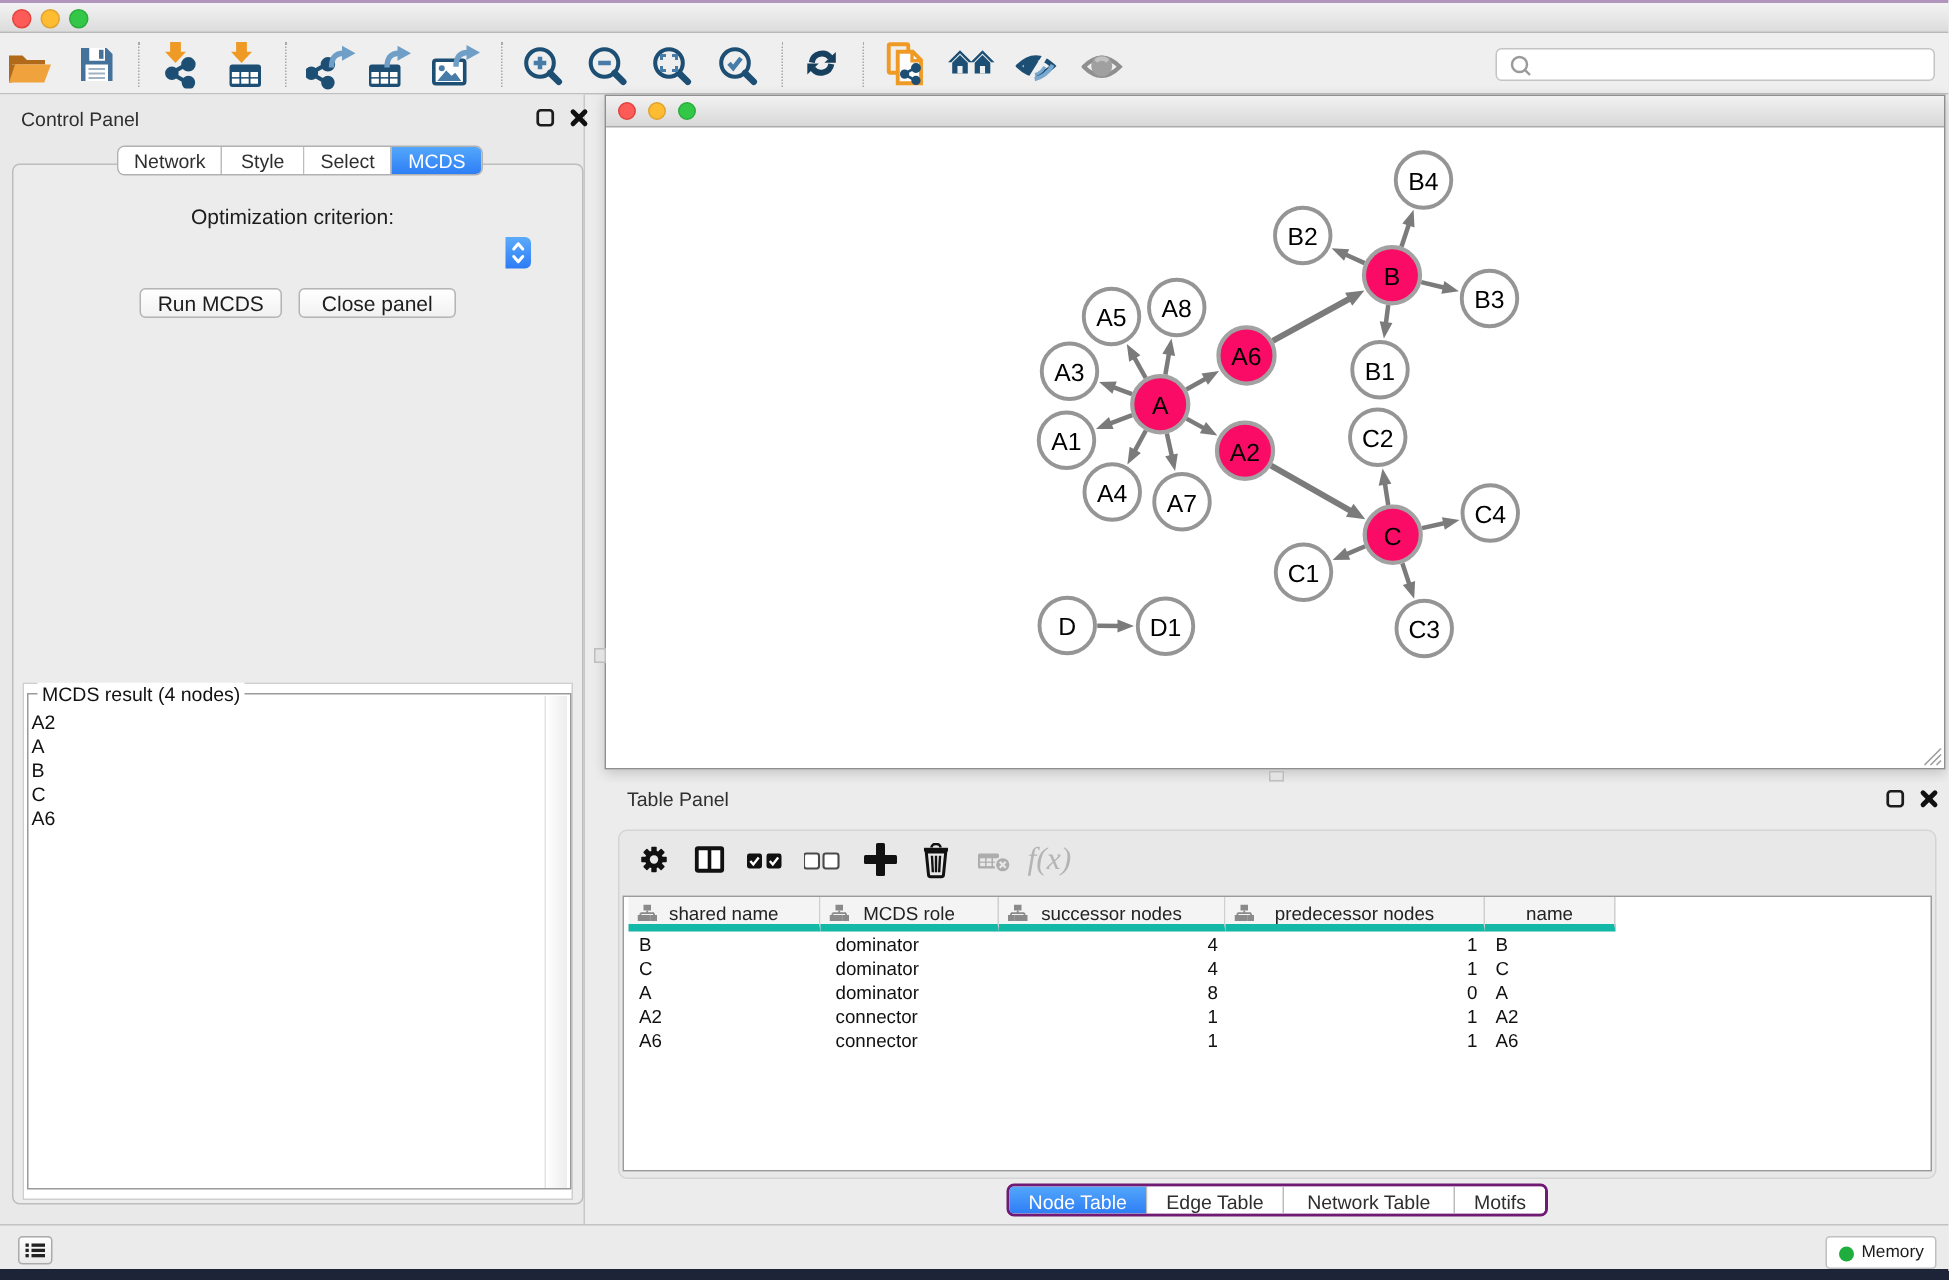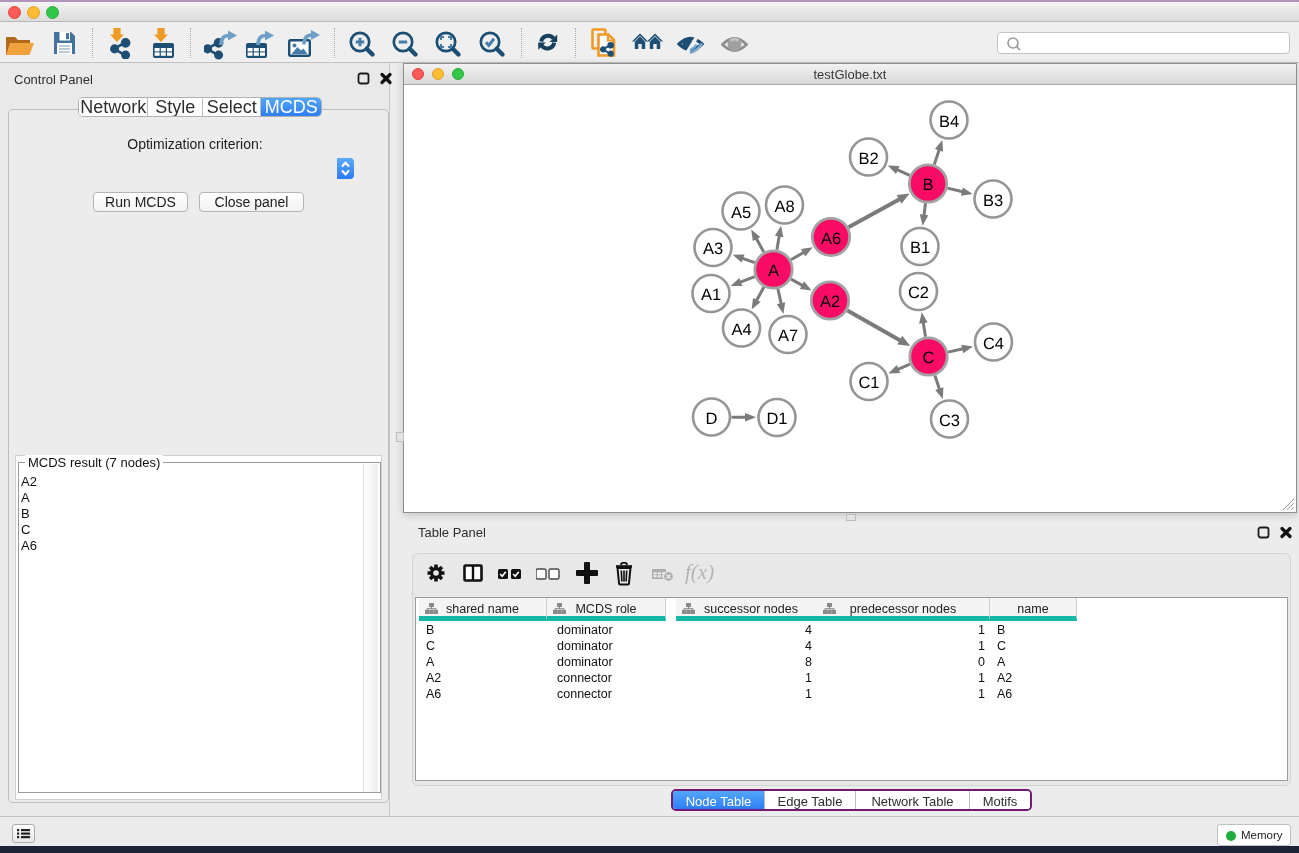--- a/index.html
+++ b/index.html
@@ -13,21 +13,21 @@
 #titlebar .t3{left:46px;background:#33c748;border:1px solid #2bad3c;}
 #titlebar .ttl{position:absolute;width:100%;text-align:center;top:3px;font-size:13px;color:#494949;}
 #toolbar{left:0;top:22px;width:1299px;height:41px;background:#eeefee;border-bottom:1px solid #c0c0c0;}
 .sep{position:absolute;top:6px;height:30px;width:0;border-left:1px dotted #a9a9a9;}
 .ticon{position:absolute;top:7px;}
 #searchbox{position:absolute;left:997px;top:10px;width:293px;height:22px;background:#fff;border:1px solid #c4c4c4;border-radius:4px;}
 
 #cpanel{left:0;top:63px;width:390px;height:753px;background:#e9e9e9;border-right:1px solid #c8c8c8;}
 .ptitle{position:absolute;font-size:13px;color:#2f2f2f;}
 .tabrow{position:absolute;display:flex;height:20px;border:1px solid #b1b1b1;border-radius:5px;background:#fff;overflow:hidden;}
-.tabrow .tb{font-size:18px;color:#2e2e2e;text-align:center;line-height:19px;border-right:1px solid #bdbdbd;background:#fff;}
+.tabrow .tb{font-size:13px;color:#2e2e2e;text-align:center;line-height:19px;border-right:1px solid #bdbdbd;background:#fff;}
 .tabrow .tb:last-child{border-right:none;}
 .tabrow .sel{background:linear-gradient(#53a7fa,#2e7ef6);color:#fff;border-right:none;}
 #cpinner{left:8px;top:46px;width:381px;height:694px;background:#ececec;border:1px solid #bdbdbd;border-radius:5px;}
 #optlabel{left:0;top:73px;width:390px;text-align:center;font-size:14px;color:#1d1d1d;}
 #combo{left:44px;top:95px;width:310px;height:21px;background:#fff;border:1px solid #b2b2b2;border-radius:4px;font-size:14px;color:#111;line-height:19px;padding-left:12px;}
 #combobtn{left:337px;top:95px;width:17px;height:21px;background:linear-gradient(#5babfb,#2d7bf5);border-radius:0 4px 4px 0;}
 .btn{position:absolute;height:20px;background:linear-gradient(#ffffff,#f1f1f1);border:1px solid #b4b4b4;border-radius:4px;font-size:14px;color:#1d1d1d;text-align:center;line-height:18px;}
 #resultbox{left:15px;top:392px;width:367px;height:345px;background:#fff;border:1px solid #cfcfcf;}
 #fieldset{position:absolute;left:2px;top:6px;width:363px;height:331px;border:1px solid #9a9a9a;}
 #legend{position:absolute;left:6px;top:-8px;background:#fff;padding:0 3px;font-size:13px;color:#111;}
@@ -243,35 +243,34 @@
 <div id="combobtn" class="abs"><svg width="17" height="21">
         <g stroke="#fff" stroke-width="2" fill="none" stroke-linecap="round" stroke-linejoin="round">
           <path d="M5.5,8 L8.5,4.5 L11.5,8"></path>
           <path d="M5.5,13 L8.5,16.5 L11.5,13"></path>
         </g>
       </svg></div>
 <div class="btn" style="left:93px;top:129px;width:95px;">Run MCDS</div>
 <div class="btn" style="left:199px;top:129px;width:105px;">Close panel</div>
 <div id="resultbox" class="abs">
   <div id="fieldset">
-        <div id="legend">MCDS result (7 nodes)</div>
+        <div id="legend">MCDS result (4 nodes)</div>
       </div>
   <div id="mlist">A2<br>A<br>B<br>C<br>A6</div>
   <div id="vscroll"></div>
 </div>
 </div>
 <div id="netwin" class="abs">
 <svg style="position:absolute;left:0;top:0" width="8" height="8">
       <path d="M0,0 h7 L0,7 Z" fill="#3a74d6"></path>
     </svg>
 <div id="nettitle">
       <div class="tl t1"></div>
       <div class="tl t2"></div>
       <div class="tl t3"></div>
-      <div class="ttl">testGlobe.txt</div>
     </div>
 <svg id="graph" width="892" height="427">
 <line x1="359.8" y1="167.0" x2="351.6" y2="152.2" stroke-width="3"></line>
 <polygon points="347.2,144.4 356.3,151.9 348.8,156.1"></polygon>
 <line x1="372.9" y1="164.8" x2="375.5" y2="149.6" stroke-width="3"></line>
 <polygon points="377.0,140.7 379.4,152.3 370.9,150.8"></polygon>
 <line x1="350.7" y1="177.7" x2="337.2" y2="172.8" stroke-width="3"></line>
 <polygon points="328.7,169.7 340.5,169.4 337.6,177.5"></polygon>
 <line x1="350.8" y1="191.7" x2="335.0" y2="197.7" stroke-width="3"></line>
 <polygon points="326.6,201.0 335.3,193.0 338.4,201.0"></polygon>
@@ -444,21 +443,21 @@
             <rect x="4.3" y="7" width="4.4" height="4"></rect>
             <rect x="8.6" y="7" width="4.4" height="4"></rect>
             <line x1="6.5" y1="4" x2="6.5" y2="6" stroke="#8a8a8a" stroke-width="1.2"></line>
             <line x1="2" y1="5.8" x2="11" y2="5.8" stroke="#8a8a8a" stroke-width="1.2"></line>
             <line x1="2" y1="5.8" x2="2" y2="7" stroke="#8a8a8a" stroke-width="1.2"></line>
             <line x1="11" y1="5.8" x2="11" y2="7" stroke="#8a8a8a" stroke-width="1.2"></line>
           </g>
         </svg>
         <div class="htext">MCDS role</div>
       </div>
-<div class="thead" style="left:260px;width:151px;">
+<div class="thead" style="left:250px;width:151px;">
         <svg style="position:absolute;left:6px;top:5px" width="14" height="12">
           <g fill="#8a8a8a">
             <rect x="4" y="0" width="5" height="4"></rect>
             <rect x="0" y="7" width="4.4" height="4"></rect>
             <rect x="4.3" y="7" width="4.4" height="4"></rect>
             <rect x="8.6" y="7" width="4.4" height="4"></rect>
             <line x1="6.5" y1="4" x2="6.5" y2="6" stroke="#8a8a8a" stroke-width="1.2"></line>
             <line x1="2" y1="5.8" x2="11" y2="5.8" stroke="#8a8a8a" stroke-width="1.2"></line>
             <line x1="2" y1="5.8" x2="2" y2="7" stroke="#8a8a8a" stroke-width="1.2"></line>
             <line x1="11" y1="5.8" x2="11" y2="7" stroke="#8a8a8a" stroke-width="1.2"></line>

